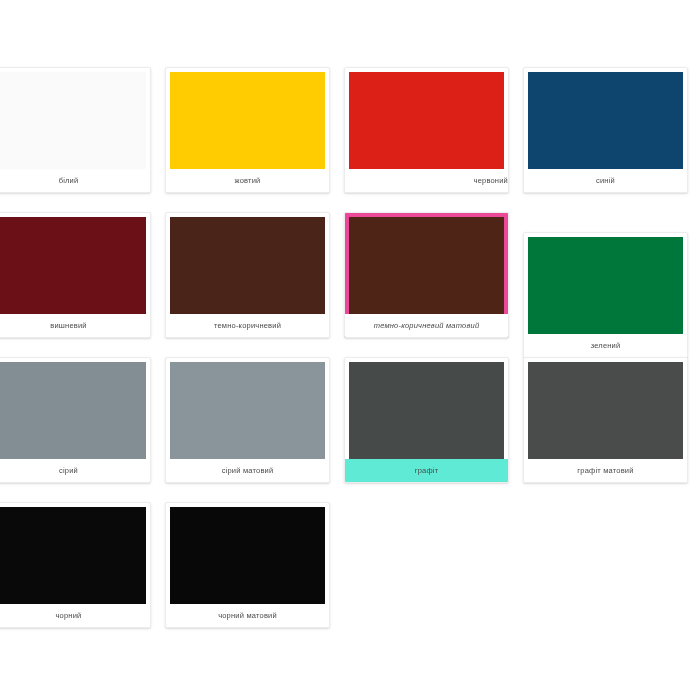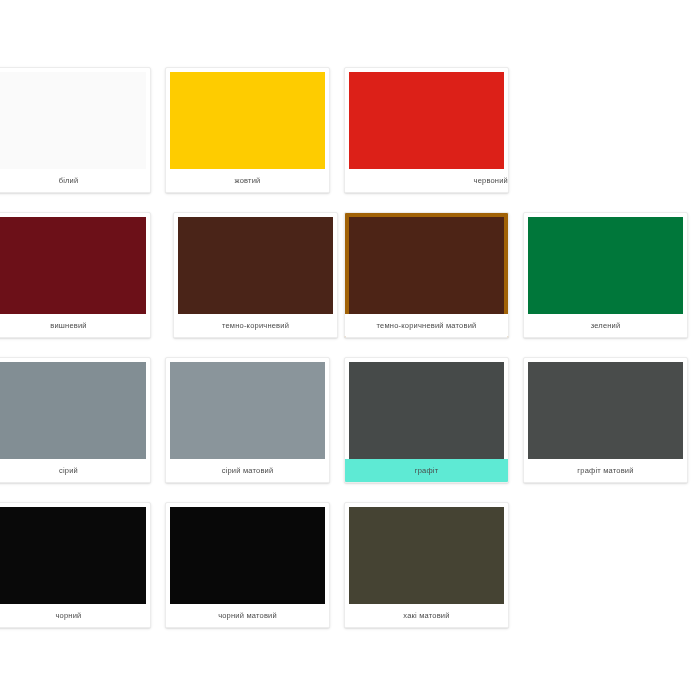--- a/index.html
+++ b/index.html
@@ -92,36 +92,40 @@
         <div class="swatch-label" style="color: rgb(74, 74, 74); background: rgb(255, 255, 255);">білий</div>
       </div>
       <div class="swatch-card c1" style="background: rgb(255, 255, 255); border-color: rgb(236, 236, 236);">
         <div class="swatch-color" style="background-color: rgb(254, 204, 0);"></div>
         <div class="swatch-label" style="color: rgb(74, 74, 74); background: rgb(255, 255, 255);">жовтий</div>
       </div>
       <div class="swatch-card c2" style="background: rgb(255, 255, 255); border-color: rgb(236, 236, 236);">
         <div class="swatch-color" style="background-color: rgb(220, 32, 24);"></div>
         <div class="swatch-label" style="color: rgb(74, 74, 74); background: rgb(255, 255, 255); text-align: right;">червоний</div>
       </div>
+      <div class="swatch-card c3" style="background: rgb(255, 255, 255); border-color: rgb(236, 236, 236);">
+        <div class="swatch-color" style="background-color: rgb(13, 69, 110);"></div>
+        <div class="swatch-label" style="color: rgb(74, 74, 74); background: rgb(255, 255, 255);">синій</div>
+      </div>
     </div>
 
     <div class="swatch-row">
       <div class="swatch-card c0" style="background: rgb(255, 255, 255); border-color: rgb(236, 236, 236);">
         <div class="swatch-color" style="background-color: rgb(108, 16, 24);"></div>
         <div class="swatch-label" style="color: rgb(74, 74, 74); background: rgb(255, 255, 255);">вишневий</div>
       </div>
-      <div class="swatch-card c1" style="background: rgb(255, 255, 255); border-color: rgb(236, 236, 236); margin-left: 8px;">
+      <div class="swatch-card c1" style="background: rgb(255, 255, 255); border-color: rgb(236, 236, 236);">
         <div class="swatch-color" style="background-color: rgb(74, 36, 24);"></div>
         <div class="swatch-label" style="color: rgb(74, 74, 74); background: rgb(255, 255, 255);">темно-коричневий</div>
       </div>
-      <div class="swatch-card c2" style="background: #a16207; border-color: rgb(236, 236, 236);">
+      <div class="swatch-card c2" style="background: #ec4899; border-color: rgb(236, 236, 236); font-style: italic;">
         <div class="swatch-color" style="background-color: rgb(77, 36, 22);"></div>
         <div class="swatch-label" style="color: rgb(74, 74, 74); background: rgb(255, 255, 255);">темно-коричневий матовий</div>
       </div>
-      <div class="swatch-card c3" style="background: rgb(255, 255, 255); border-color: rgb(236, 236, 236);">
+      <div class="swatch-card c3" style="background: rgb(255, 255, 255); border-color: rgb(236, 236, 236); margin-top: 20px;">
         <div class="swatch-color" style="background-color: rgb(0, 119, 58);"></div>
         <div class="swatch-label" style="color: rgb(74, 74, 74); background: rgb(255, 255, 255);">зелений</div>
       </div>
     </div>
 
     <div class="swatch-row">
       <div class="swatch-card c0" style="background: rgb(255, 255, 255); border-color: rgb(236, 236, 236);">
         <div class="swatch-color" style="background-color: rgb(130, 142, 148);"></div>
         <div class="swatch-label" style="color: rgb(74, 74, 74); background: rgb(255, 255, 255);">сірий</div>
       </div>
@@ -141,20 +145,16 @@
 
     <div class="swatch-row">
       <div class="swatch-card c0" style="background: rgb(255, 255, 255); border-color: rgb(236, 236, 236);">
         <div class="swatch-color" style="background-color: rgb(9, 9, 9);"></div>
         <div class="swatch-label" style="color: rgb(74, 74, 74); background: rgb(255, 255, 255);">чорний</div>
       </div>
       <div class="swatch-card c1" style="background: rgb(255, 255, 255); border-color: rgb(236, 236, 236);">
         <div class="swatch-color" style="background-color: rgb(8, 8, 8);"></div>
         <div class="swatch-label" style="color: rgb(74, 74, 74); background: rgb(255, 255, 255);">чорний матовий</div>
       </div>
-      <div class="swatch-card c2" style="background: rgb(255, 255, 255); border-color: rgb(236, 236, 236);">
-        <div class="swatch-color" style="background-color: rgb(69, 67, 51);"></div>
-        <div class="swatch-label" style="color: rgb(74, 74, 74); background: rgb(255, 255, 255);">хакі матовий</div>
-      </div>
     </div>
 
   </div>
 </div>
 
 </body></html>

